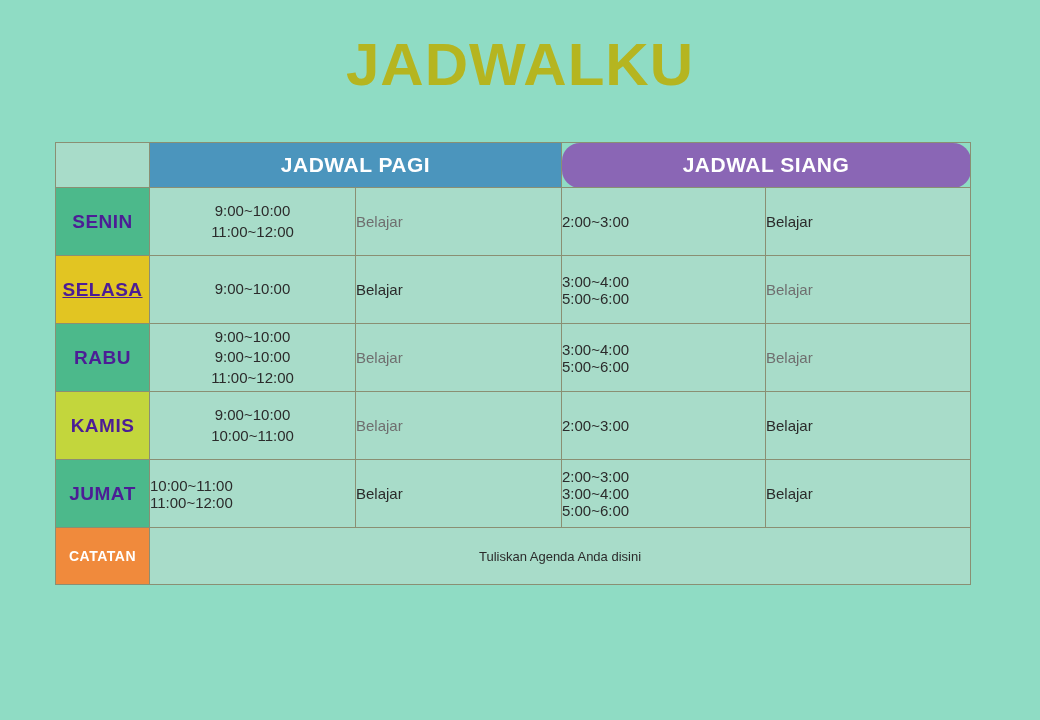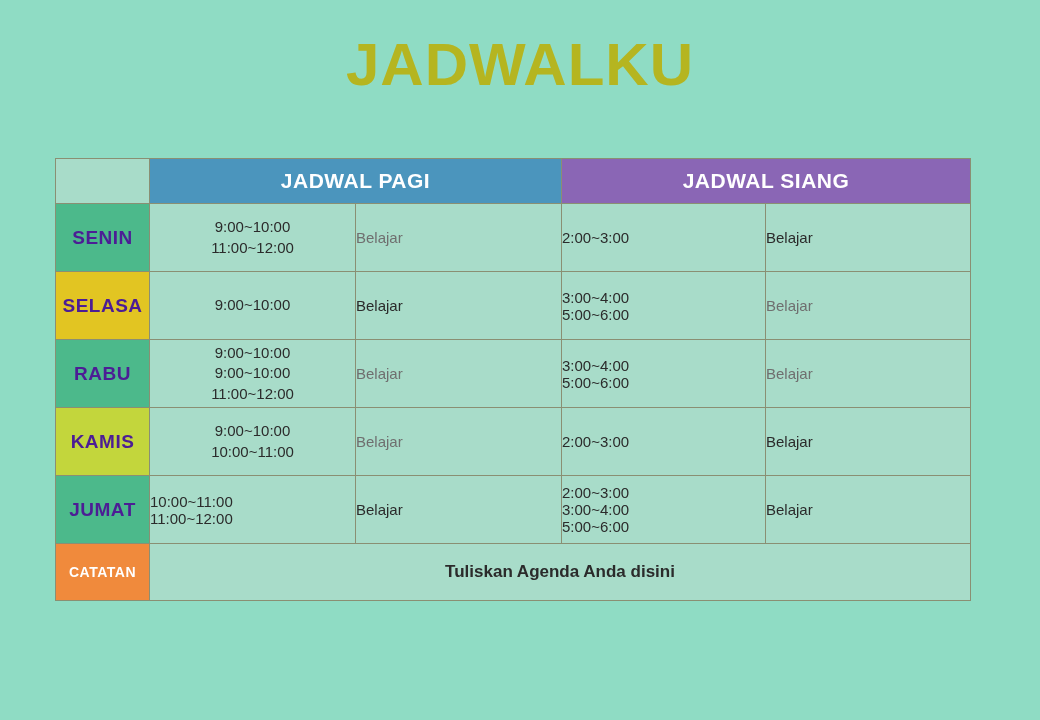--- a/index.html
+++ b/index.html
@@ -23,21 +23,21 @@
     font-size: 60px;
     font-weight: bold;
     color: #b5b520;
     letter-spacing: 1px;
     padding-top: 32px;
     line-height: 1.1;
   }
   .table-wrap {
     position: absolute;
     left: 55px;
-    top: 158px;
+    top: 142px;
     width: 915px;
   }
   table.schedule {
     border-collapse: collapse;
     width: 915px;
     table-layout: fixed;
   }
   table.schedule td, table.schedule th {
     border: 1px solid #8a8f73;
     padding: 0;
@@ -62,20 +62,21 @@
     letter-spacing: 0.5px;
   }
   .hdr-siang {
     background: #8a66b5;
     color: #ffffff;
     font-weight: bold;
     font-size: 21px;
     text-align: center;
     height: 44px;
     letter-spacing: 0.5px;
+    border-radius: 18px;
   }
   .day {
     color: #4c1d95;
     font-weight: bold;
     font-size: 19px;
     text-align: center;
     letter-spacing: 0.5px;
   }
   .row-cell {
     background: #a8dcc9;
@@ -100,24 +101,23 @@
   }
   .note-label {
     color: #ffffff;
     font-size: 14px;
     text-align: center;
     letter-spacing: 0.5px;
   }
   .note-body {
     background: #a8dcc9;
     text-align: center;
-    font-size: 17px;
+    font-size: 13px;
     color: #2b2b2b;
     height: 56px;
-    font-weight: bold;
   }
 </style>
 </head>
 <body>
 
 <div class="slide">
 
   <div class="title">JADWALKU</div>
 
   <div class="table-wrap">
@@ -138,21 +138,21 @@
       </thead>
       <tbody>
         <tr>
           <td class="day" style="background: rgb(76, 185, 139);">SENIN</td>
           <td class="row-cell times dark">9:00~10:00<br>11:00~12:00</td>
           <td class="row-cell activity dim">Belajar</td>
           <td class="row-cell activity dark">2:00~3:00</td>
           <td class="row-cell activity dark">Belajar</td>
         </tr>
         <tr>
-          <td class="day" style="background: rgb(226, 197, 34);">SELASA</td>
+          <td class="day" style="background: rgb(226, 197, 34); text-decoration: underline;">SELASA</td>
           <td class="row-cell times dark">9:00~10:00</td>
           <td class="row-cell activity dark">Belajar</td>
           <td class="row-cell activity dark">3:00~4:00<br>5:00~6:00</td>
           <td class="row-cell activity dim">Belajar</td>
         </tr>
         <tr>
           <td class="day" style="background: rgb(76, 185, 139);">RABU</td>
           <td class="row-cell times dark">9:00~10:00<br>9:00~10:00<br>11:00~12:00</td>
           <td class="row-cell activity dim">Belajar</td>
           <td class="row-cell activity dark">3:00~4:00<br>5:00~6:00</td>

